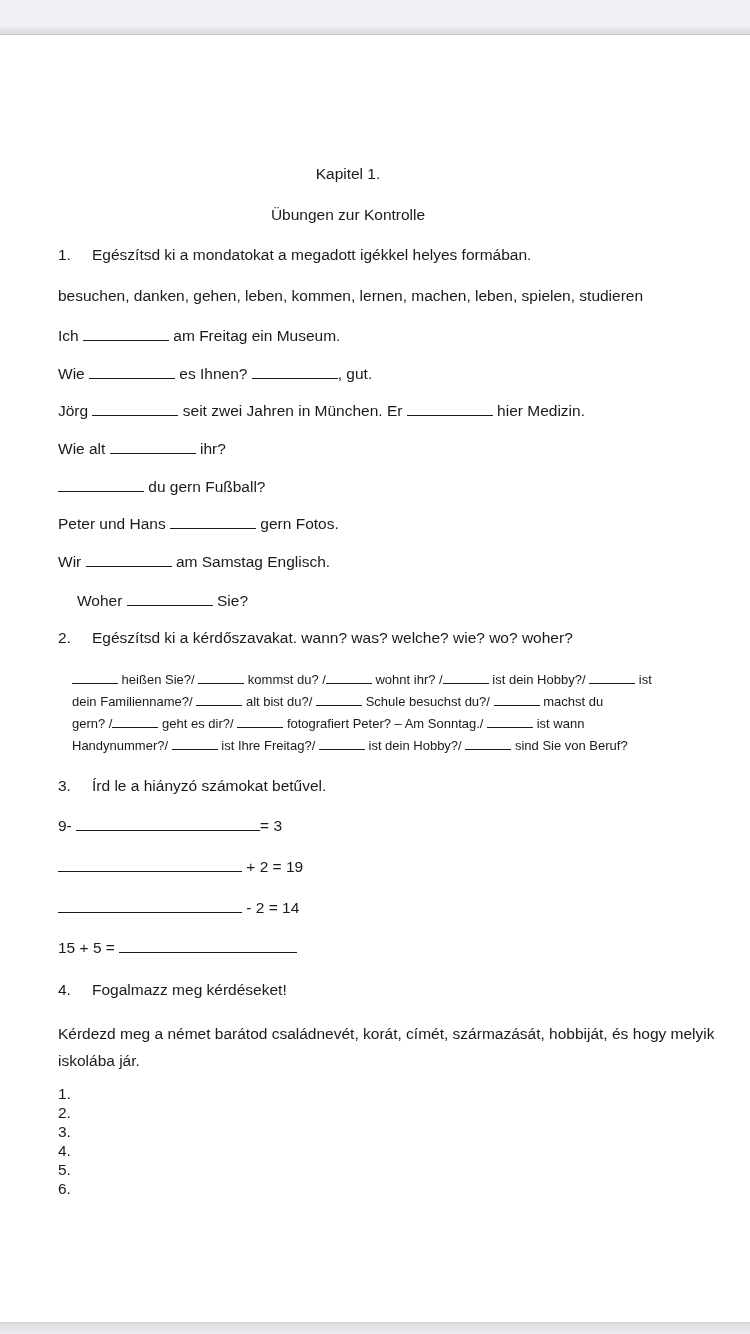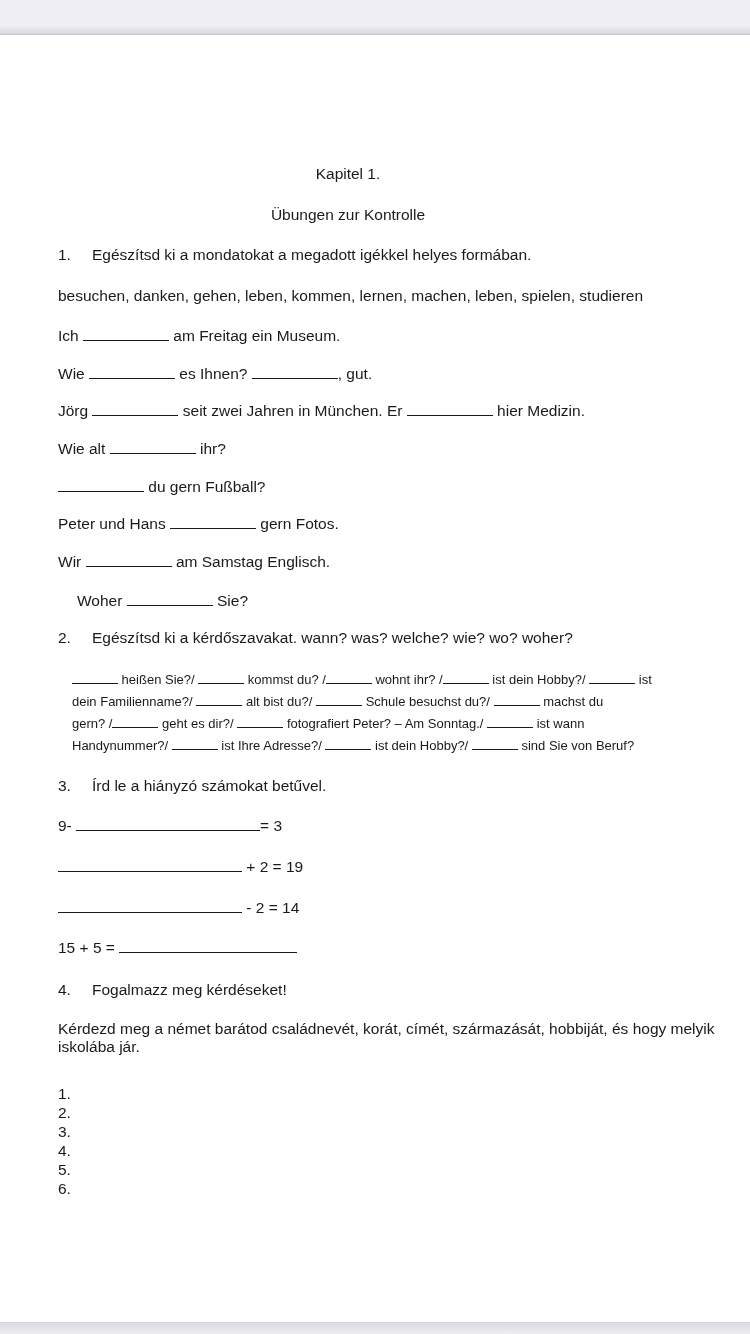--- a/index.html
+++ b/index.html
@@ -20,21 +20,21 @@
       border-top: 1px solid #d5d4d9;
     }
     .page { position: absolute; left: 0; top: 0; width: 750px; }
     .t { position: absolute; font-size: 15.5px; white-space: nowrap; line-height: 18px; }
     .center { left: 0; width: 696px; text-align: center; }
     .num { display: inline-block; width: 34px; }
     .blank { display: inline-block; border-bottom: 1px solid #1a1a1a; height: 13px; vertical-align: baseline; }
     .b10 { width: 86px; }
     .b6 { width: 46px; }
     .b20 { width: 184px; }
-    .para { position: absolute; left: 58px; width: 690px; font-size: 15.5px; line-height: 18px; }
+    .para { position: absolute; left: 58px; width: 690px; font-size: 15.5px; line-height: 27px; }
     .list-item { position: absolute; left: 58px; font-size: 15.5px; line-height: 19px; }
     .s2 { position: absolute; left: 72px; font-size: 13px; line-height: 14.7px; white-space: nowrap; }
   </style>
 </head>
 <body>
 
 <div class="topbar"></div>
 
 <div class="page">
 
@@ -78,21 +78,21 @@
   <div class="s2" style="top:670px;">
     <span class="blank b6"></span><span> heißen Sie?/ </span><span class="blank b6"></span><span> kommst du? /</span><span class="blank b6"></span><span> wohnt ihr? /</span><span class="blank b6"></span><span> ist dein Hobby?/ </span><span class="blank b6"></span><span> ist</span>
   </div>
   <div class="s2" style="top:692px;">
     <span>dein Familienname?/ </span><span class="blank b6"></span><span> alt bist du?/ </span><span class="blank b6"></span><span> Schule besuchst du?/ </span><span class="blank b6"></span><span> machst du</span>
   </div>
   <div class="s2" style="top:714px;">
     <span>gern? /</span><span class="blank b6"></span><span> geht es dir?/ </span><span class="blank b6"></span><span> fotografiert Peter? – Am Sonntag./ </span><span class="blank b6"></span><span> ist wann</span>
   </div>
   <div class="s2" style="top:736px;">
-    <span>Handynummer?/ </span><span class="blank b6"></span><span> ist Ihre Adresse?/ </span><span class="blank b6"></span><span> ist dein Hobby?/ </span><span class="blank b6"></span><span> sind Sie von Beruf?</span>
+    <span>Handynummer?/ </span><span class="blank b6"></span><span> ist Ihre Freitag?/ </span><span class="blank b6"></span><span> ist dein Hobby?/ </span><span class="blank b6"></span><span> sind Sie von Beruf?</span>
   </div>
 
   <div class="t" style="left:58px; top:777px;">
     <span class="num">3.</span><span>Írd le a hiányzó számokat betűvel.</span>
   </div>
   <div class="t" style="left:58px; top:817px;">
     <span>9-</span> <span class="blank b20"></span><span>= 3</span>
   </div>
   <div class="t" style="left:58px; top:858px;">
     <span class="blank b20"></span> <span>+ 2 = 19</span>

